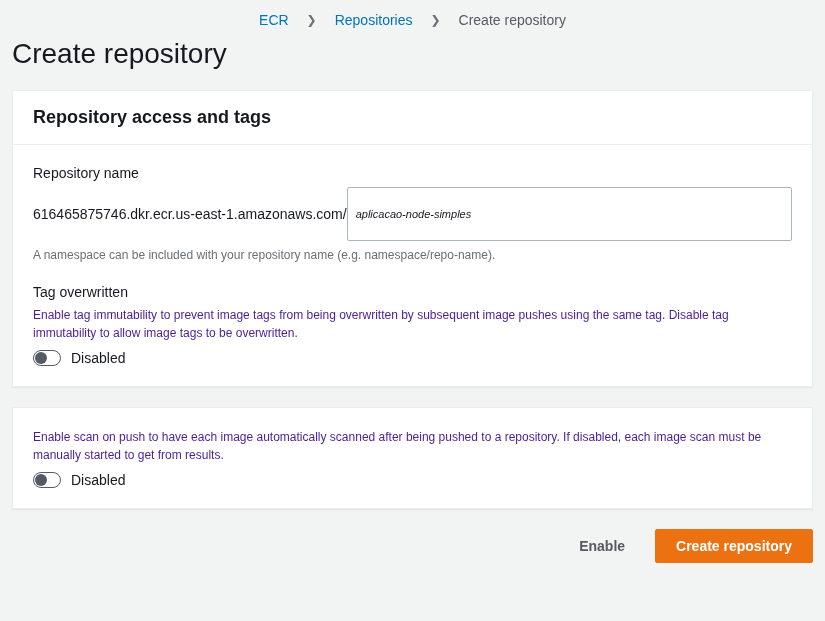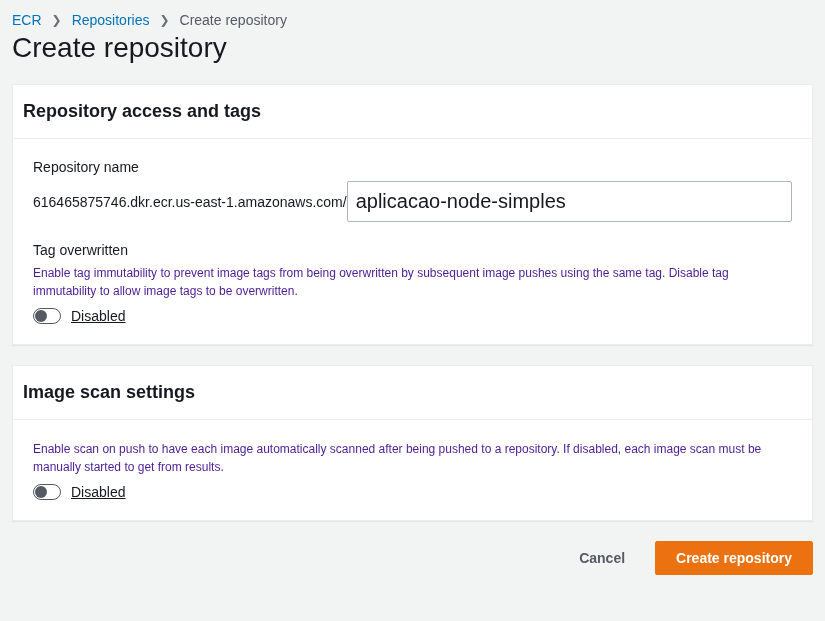--- a/index.html
+++ b/index.html
@@ -7,41 +7,42 @@
       font-family: "Amazon Ember", "Helvetica Neue", Arial, sans-serif;
       background: #f2f3f3;
       color: #16191f;
       font-size: 14px;
       padding: 12px;
       width: 825px;
     }
     .breadcrumb {
       display: flex;
       align-items: center;
-      gap: 10px;
+      gap: 18px;
       font-size: 14px;
-      margin-bottom: 4px;
+      margin-bottom: 10px;
+      justify-content: center;
     }
     .breadcrumb a { color: #0073bb; text-decoration: none; cursor: pointer; }
     .breadcrumb .sep { color: #687078; font-size: 12px; }
     .breadcrumb .current { color: #545b64; }
     h1 {
       font-size: 28px;
       font-weight: 400;
       margin-bottom: 20px;
       color: #16191f;
     }
     .panel {
       background: #fff;
       border: 1px solid #eaeded;
       box-shadow: 0 1px 1px rgba(0,0,0,0.05);
       margin-bottom: 20px;
     }
     .panel-header {
-      padding: 16px 10px;
+      padding: 16px 20px;
       border-bottom: 1px solid #eaeded;
     }
     .panel-header h2 {
       font-size: 18px;
       font-weight: 700;
       color: #16191f;
     }
     .panel-body { padding: 20px; }
     .field { margin-bottom: 20px; }
     .field:last-child { margin-bottom: 0; }
@@ -52,25 +53,26 @@
       font-weight: 400;
     }
     .input-row {
       display: flex;
       align-items: center;
       margin-bottom: 6px;
     }
     .prefix { font-size: 14px; color: #16191f; }
     input[type="text"] {
       flex: 1;
-      padding: 8px 8px;
+      padding: 20px 8px;
       border: 1px solid #aab7b8;
       border-radius: 2px;
-      font-size: 20px;
+      font-size: 11px;
       color: #16191f;
+      font-style: italic;
     }
     .hint {
       font-size: 12px;
       color: #687078;
       line-height: 1.4;
     }
     .desc {
       font-size: 12px;
       color: #4c1d95;
       line-height: 1.5;
@@ -92,21 +94,21 @@
     }
     .toggle-knob {
       position: absolute;
       width: 12px;
       height: 12px;
       background: #545b64;
       border-radius: 50%;
       top: 1px;
       left: 1px;
     }
-    .toggle-label { font-size: 14px; color: #16191f; text-decoration: underline; }
+    .toggle-label { font-size: 14px; color: #16191f; }
     .actions {
       display: flex;
       justify-content: flex-end;
       gap: 10px;
       margin-top: 4px;
     }
     .btn {
       padding: 8px 20px;
       font-size: 14px;
       font-weight: 700;
@@ -142,51 +144,49 @@
     <h2>Repository access and tags</h2>
   </div>
   <div class="panel-body">
 
     <div class="field">
       <div class="field-label">Repository name</div>
       <div class="input-row">
         <span class="prefix">616465875746.dkr.ecr.us-east-1.amazonaws.com/</span>
         <input type="text" value="aplicacao-node-simples" style="">
       </div>
+      <div class="hint">A namespace can be included with your repository name (e.g. namespace/repo-name).</div>
     </div>
 
     <div class="field">
       <div class="field-label">Tag overwritten</div>
       <div class="desc">Enable tag immutability to prevent image tags from being overwritten by subsequent image pushes using the same tag. Disable tag immutability to allow image tags to be overwritten.</div>
       <div class="toggle-row">
         <div class="toggle">
           <div class="toggle-knob"></div>
         </div>
         <span class="toggle-label">Disabled</span>
       </div>
     </div>
 
   </div>
 </div>
 
 <div class="panel">
-  <div class="panel-header">
-    <h2>Image scan settings</h2>
-  </div>
   <div class="panel-body">
 
     <div class="field">
       <div class="desc">Enable scan on push to have each image automatically scanned after being pushed to a repository. If disabled, each image scan must be manually started to get from results.</div>
       <div class="toggle-row">
         <div class="toggle">
           <div class="toggle-knob"></div>
         </div>
         <span class="toggle-label">Disabled</span>
       </div>
     </div>
 
   </div>
 </div>
 
 <div class="actions">
-  <button class="btn btn-link">Cancel</button>
+  <button class="btn btn-link">Enable</button>
   <button class="btn btn-primary">Create repository</button>
 </div>
 
 </body></html>

